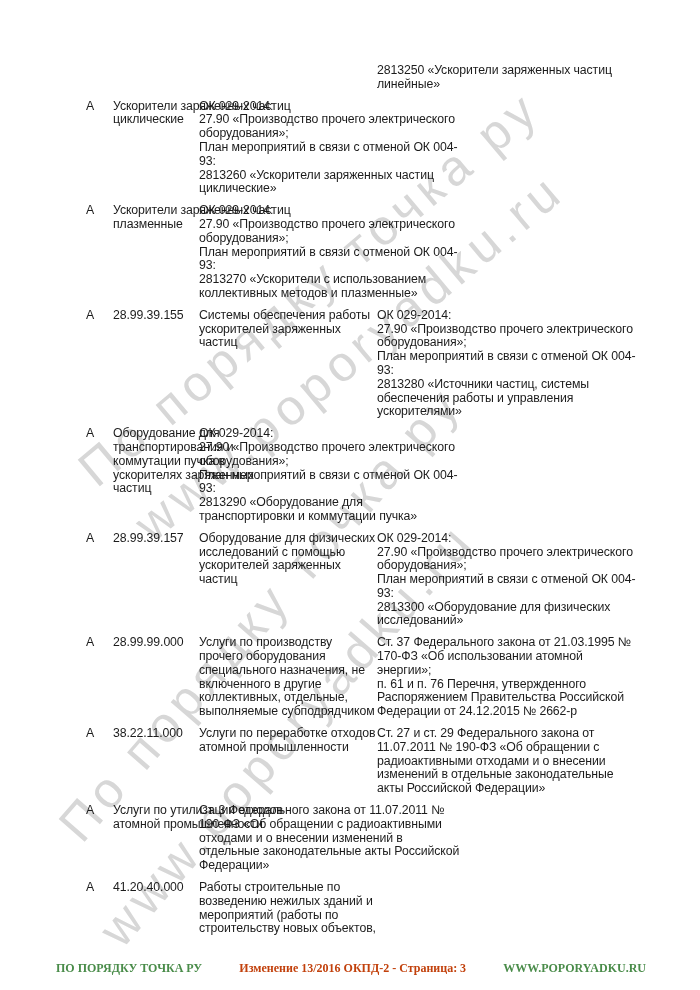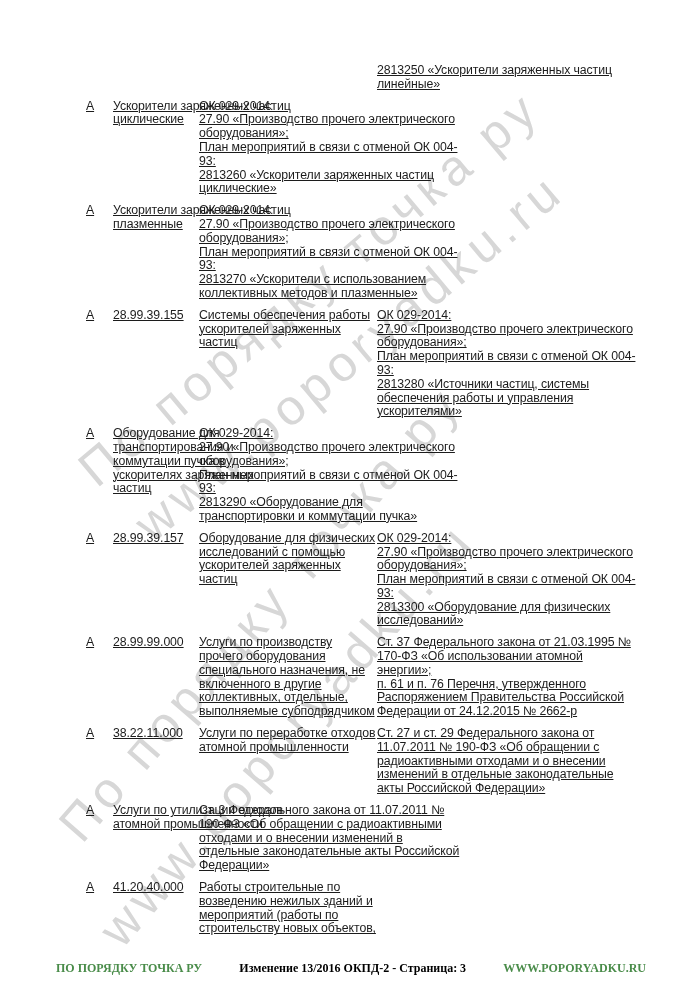--- a/index.html
+++ b/index.html
@@ -36,21 +36,20 @@
   .wm-2b { left: 128px; top: 905px; transform: rotate(-49deg); }
 
   
   .content {
     position: relative;
     z-index: 1;
     padding-top: 64px;
     font-size: 12.3px;
     line-height: 13.8px;
     letter-spacing: -0.1px;
-    text-decoration: underline;
   }
   .trow {
     display: grid;
     grid-template-columns: 27px 86px 178px 273px;
     margin-left: 86px;
     margin-bottom: 8px;
   }
   .cell { white-space: pre; }
   .cell.letter { }
   .cell.code { }
@@ -215,17 +214,17 @@
       <div class="cell desc">Работы строительные по
 возведению нежилых зданий и
 мероприятий (работы по
 строительству новых объектов,</div>
     </div>
 
   </div>
 
   <div class="footer">
     <span style="color: rgb(74, 140, 74);">ПО ПОРЯДКУ ТОЧКА РУ</span>
-    <span style="color: #000000;">Изменение 13/2016 ОКПД-2 - Страница: 3</span>
+    <span style="color: #c2410c;">Изменение 13/2016 ОКПД-2 - Страница: 3</span>
     <span style="color: rgb(74, 140, 74);">WWW.POPORYADKU.RU</span>
   </div>
 
 </div>
 
 </body></html>

